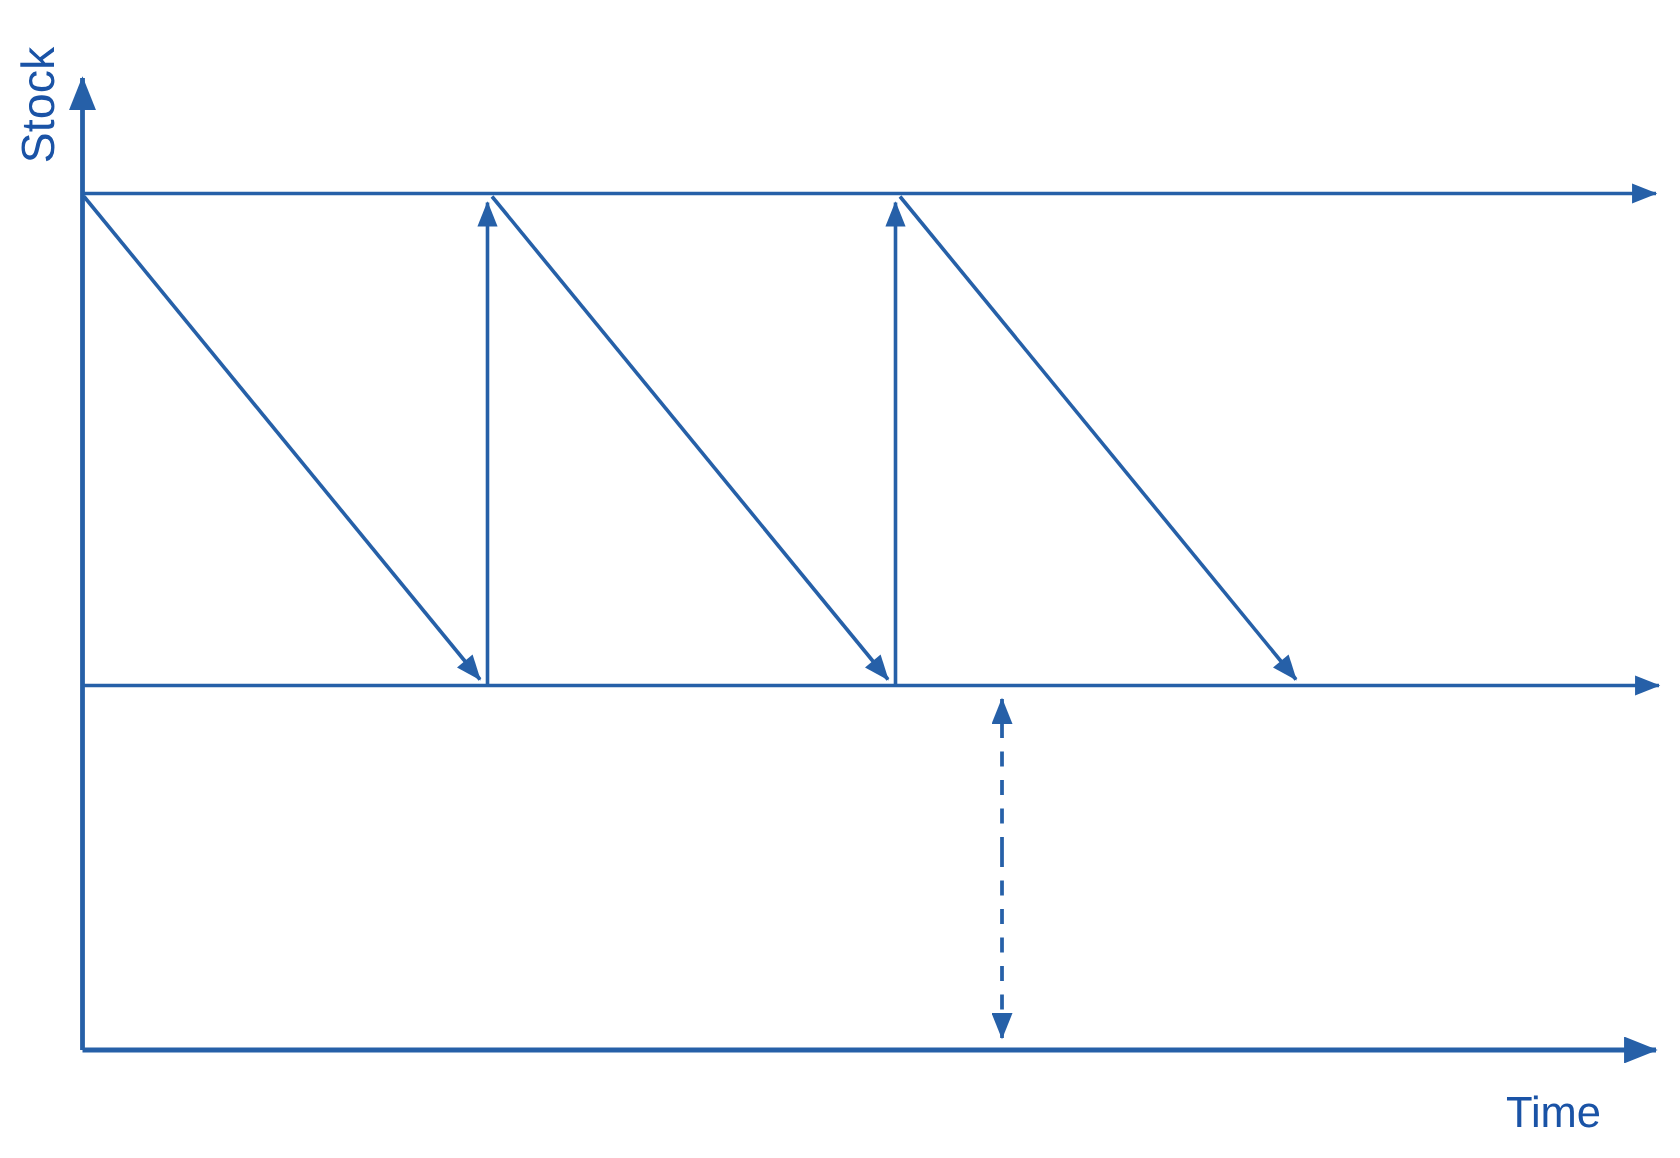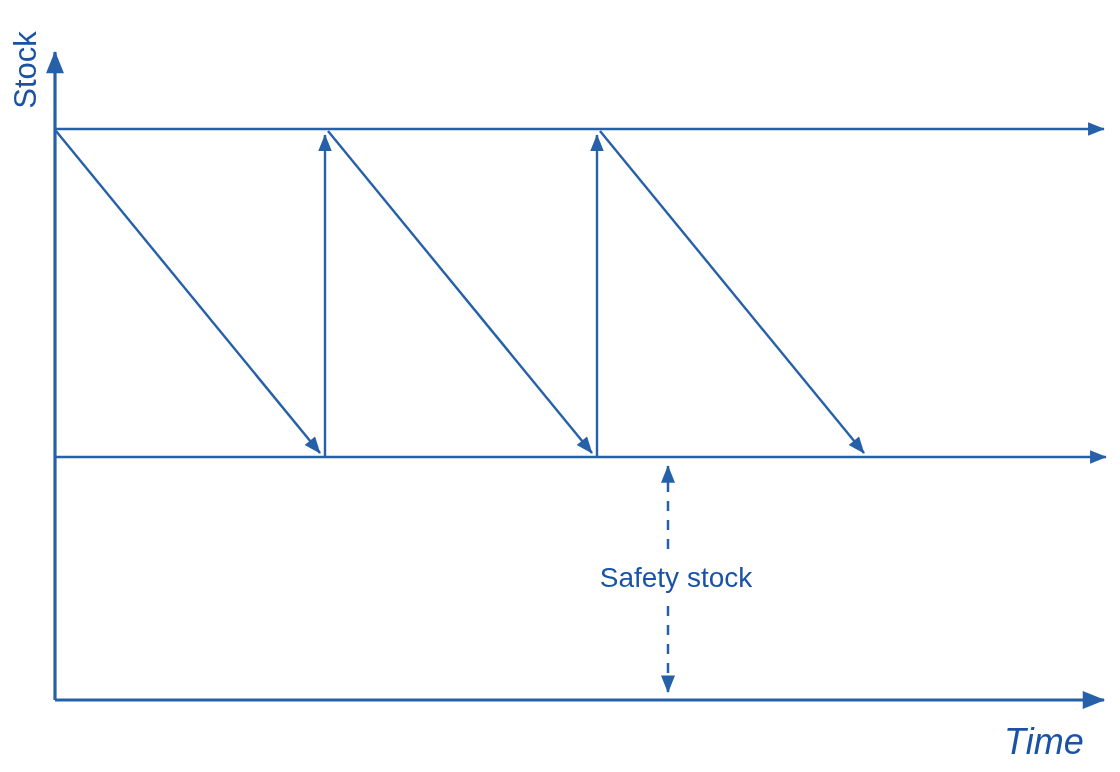--- a/index.html
+++ b/index.html
@@ -41,22 +41,21 @@
   .label.safety {
     left: 676px;
     top: 556px;
     transform: translateX(-50%);
     background: #ffffff;
     padding: 2px 10px;
   }
   .label.time {
     left: 1004px;
     top: 722px;
-    font-size: 36px;
-    font-style: italic;
+    font-size: 29px;
   }
 </style>
 </head>
 <body>
 
 <div class="canvas">
 
   <svg width="1120" height="772" viewBox="0 0 1120 772">
     <defs>
       <marker id="arr" viewBox="0 0 10 8" refX="9.5" refY="4" markerWidth="8.5" markerHeight="5.6" orient="auto" markerUnits="strokeWidth">
@@ -76,16 +75,15 @@
     <path d="M328,131 L592,453" stroke="#2660A8" stroke-width="2.4" fill="none" marker-end="url(#arr)"></path>
     <path d="M597,457 L597,135" stroke="#2660A8" stroke-width="2.4" fill="none" marker-end="url(#arr)"></path>
 
     <path d="M600,131 L864,453" stroke="#2660A8" stroke-width="2.4" fill="none" marker-end="url(#arr)"></path>
 
     <path d="M668,568 L668,466" stroke="#2660A8" stroke-width="2.5" fill="none" stroke-dasharray="10 9" marker-end="url(#arr)"></path>
     <path d="M668,568 L668,692" stroke="#2660A8" stroke-width="2.5" fill="none" stroke-dasharray="10 9" marker-end="url(#arr)"></path>
   </svg>
 
   <div class="label stock">Stock</div>
-  <div class="label safety">Safety stock</div>
   <div class="label time">Time</div>
 
 </div>
 
 </body></html>

